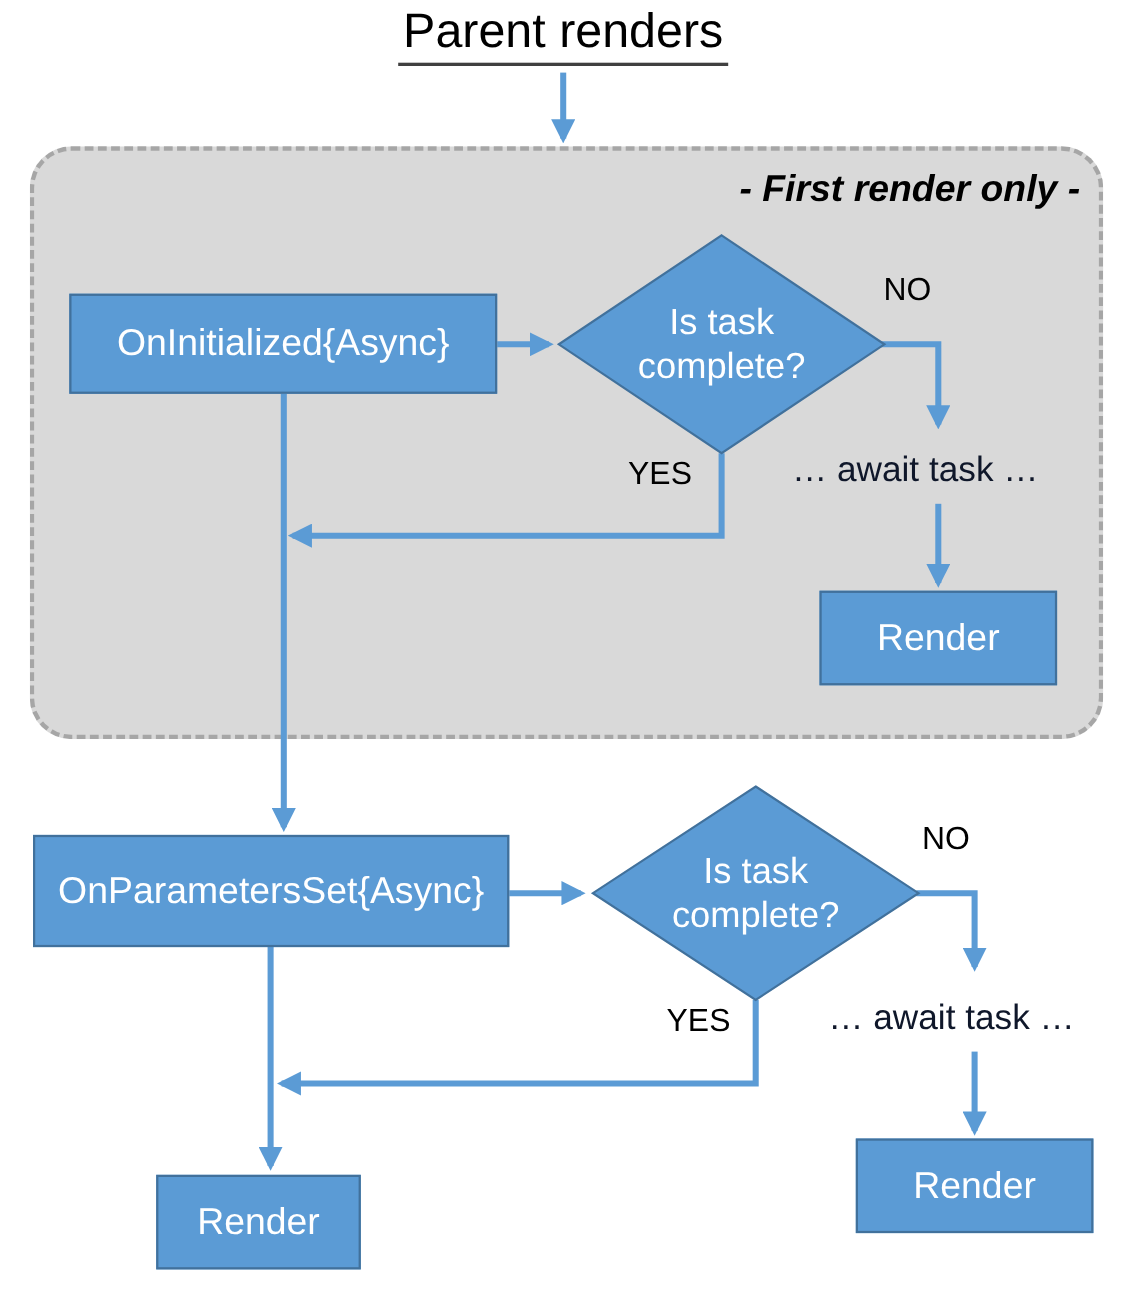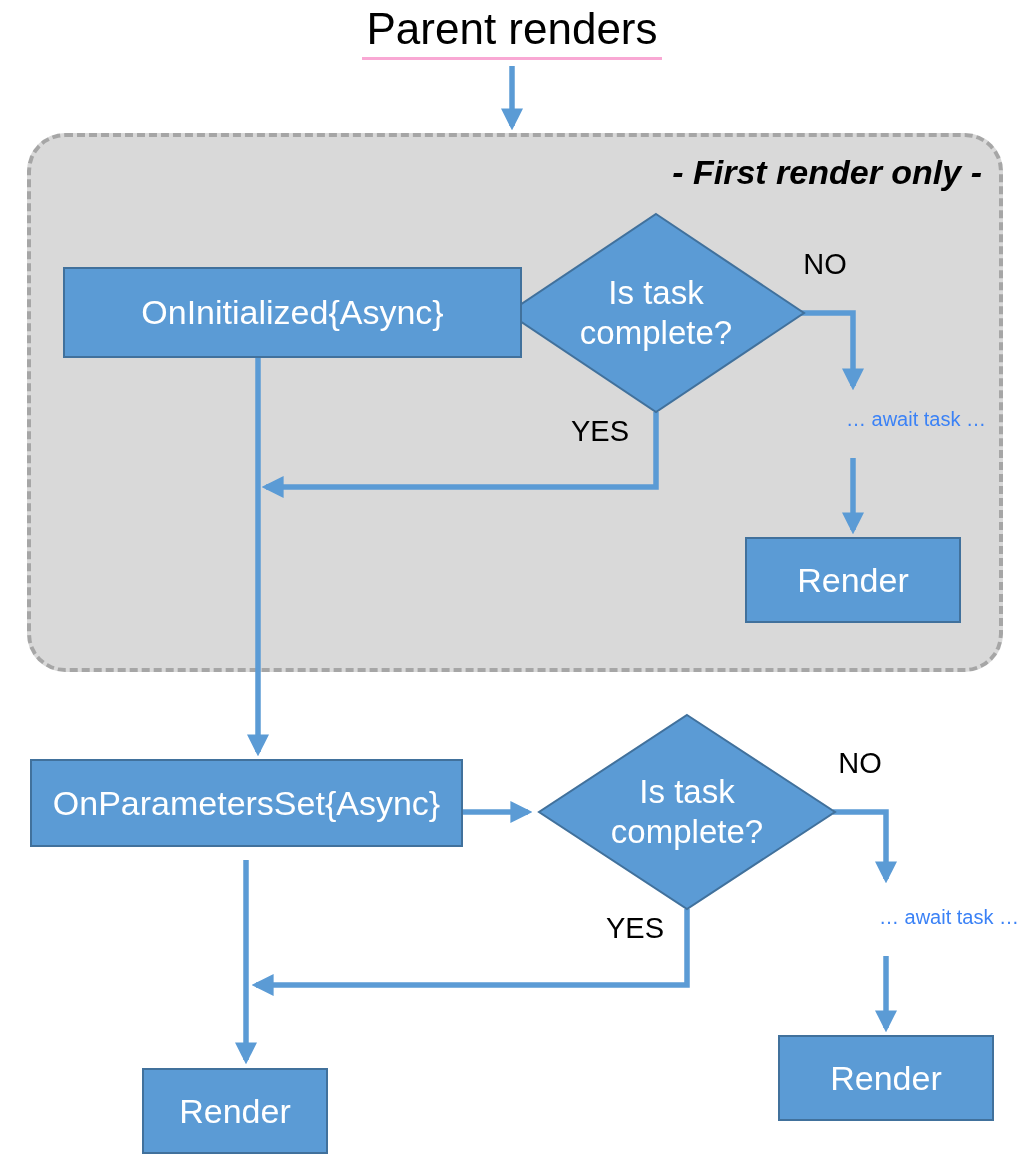--- a/index.html
+++ b/index.html
@@ -37,21 +37,21 @@
   .page-title {
     position: absolute;
     left: 262px; top: 4px; width: 500px;
     text-align: center;
     font-size: 44px;
     color: #000000;
     z-index: 3;
   }
   .page-title span {
     display: inline-block;
-    border-bottom: 3px solid #f9a8d4;
+    border-bottom: 3px solid #404040;
     padding: 0 4px 3px 4px;
   }
   .group-label {
     position: absolute;
     left: 482px; top: 153px; width: 500px;
     text-align: right;
     font-size: 34px;
     font-weight: bold;
     font-style: italic;
     color: #000000;
@@ -85,23 +85,23 @@
   .edge-label {
     position: absolute;
     color: #000000;
     font-size: 29px;
     text-align: center;
     z-index: 3;
   }
   .await-label {
     position: absolute;
     width: 266px;
-    color: #3b82f6;
-    font-size: 20px;
-    text-align: right;
+    color: #0f172a;
+    font-size: 32px;
+    text-align: left;
     z-index: 3;
   }
 </style>
 </head>
 <body>
 
 <div id="canvas">
 
   <div class="page-title">
     <span>Parent renders</span>
@@ -127,33 +127,33 @@
       <path d="M 463 812 L 528 812" marker-end="url(#arrow)"></path>
       <path d="M 833 812 L 886 812 L 886 879" marker-end="url(#arrow)"></path>
       <path d="M 886 956 L 886 1028" marker-end="url(#arrow)"></path>
       <path d="M 687 909 L 687 985 L 256 985" marker-end="url(#arrow)"></path>
       <path d="M 246 860 L 246 1060" marker-end="url(#arrow)"></path>
     </g>
     <polygon points="656,214 804,313 656,412 508,313" fill="#5B9BD5" stroke="#41719C" stroke-width="2"></polygon>
     <polygon points="687,715 835,812 687,909 539,812" fill="#5B9BD5" stroke="#41719C" stroke-width="2"></polygon>
   </svg>
 
-  <div class="node" style="left:63px; top:267px; width:459px; height:91px;">OnInitialized{Async}</div>
+  <div class="node" style="left:63px; top:267px; width:389px; height:91px;">OnInitialized{Async}</div>
 
   <div class="diamond-label" style="left:556px; top:265px;">Is task complete?</div>
 
   <div class="edge-label" style="left:780px; top:248px; width:90px;">NO</div>
 
   <div class="edge-label" style="left:555px; top:415px; width:90px;">YES</div>
 
   <div class="await-label" style="left:720px; top:408px;">… await task …</div>
 
   <div class="node" style="left:745px; top:537px; width:216px; height:86px;">Render</div>
 
-  <div class="node" style="left:30px; top:759px; width:433px; height:88px;">OnParametersSet{Async}</div>
+  <div class="node" style="left:30px; top:759px; width:433px; height:102px;">OnParametersSet{Async}</div>
 
   <div class="diamond-label" style="left:587px; top:764px;">Is task complete?</div>
 
   <div class="edge-label" style="left:815px; top:747px; width:90px;">NO</div>
 
   <div class="edge-label" style="left:590px; top:912px; width:90px;">YES</div>
 
   <div class="await-label" style="left:753px; top:906px;">… await task …</div>
 
   <div class="node" style="left:778px; top:1035px; width:216px; height:86px;">Render</div>

